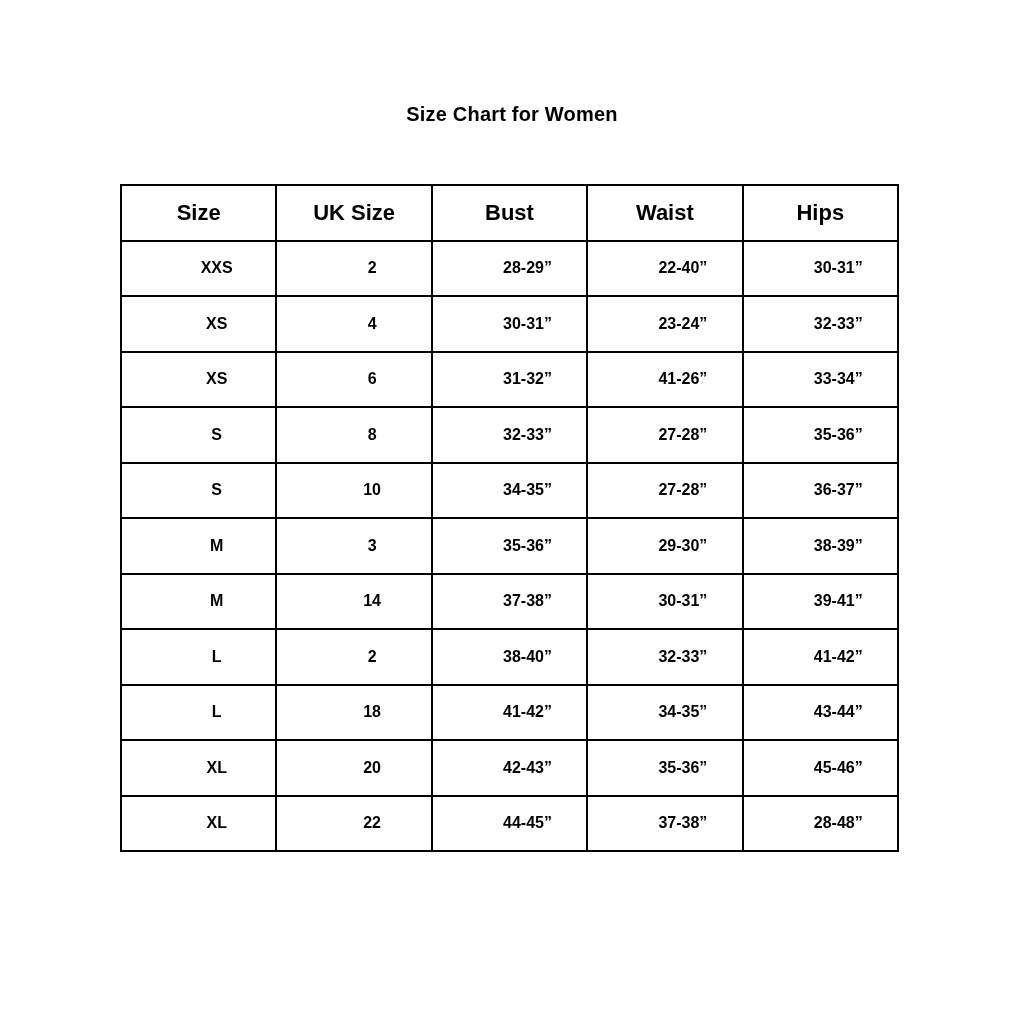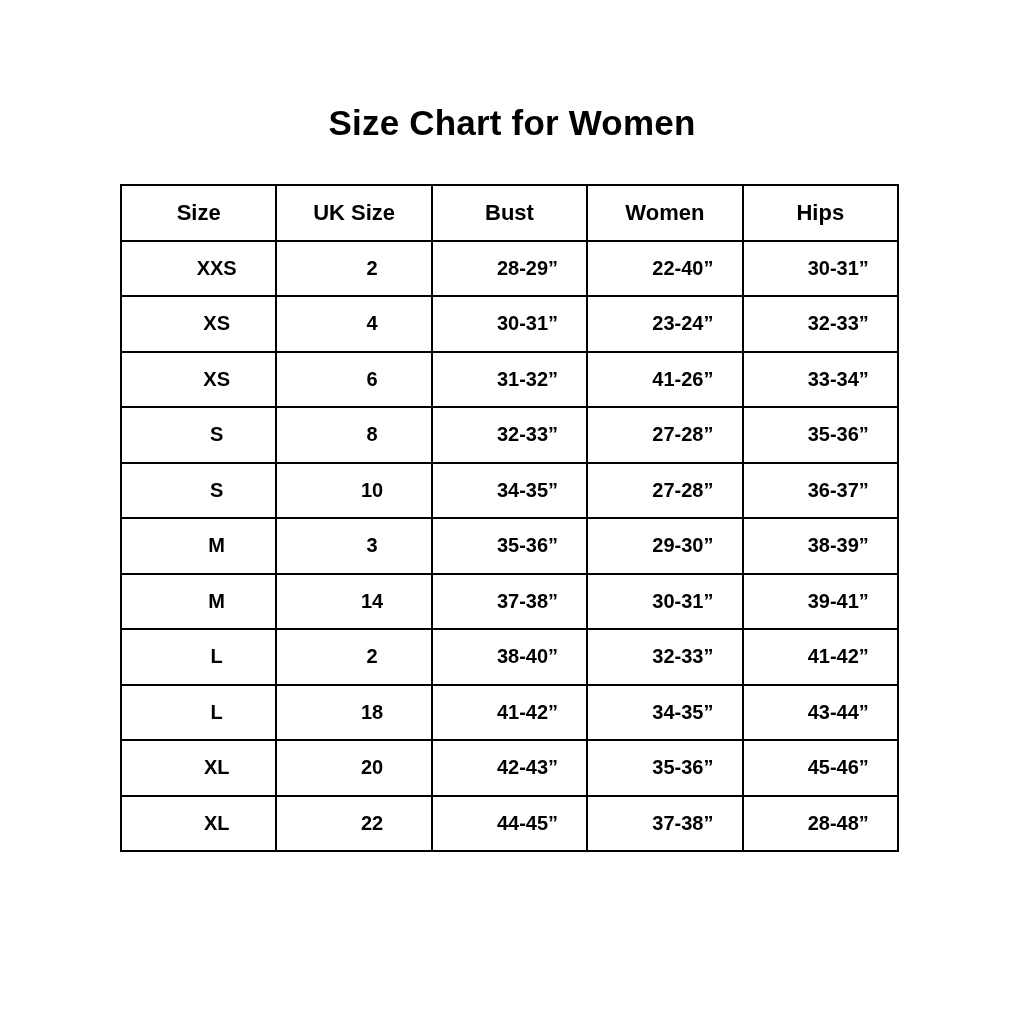--- a/index.html
+++ b/index.html
@@ -15,21 +15,21 @@
     font-family: "Liberation Sans", sans-serif;
     color: #000000;
     overflow: hidden;
   }
   .chart-title {
     position: absolute;
     top: 103px;
     left: 0;
     width: 100%;
     text-align: center;
-    font-size: 35px;
+    font-size: 20px;
     font-weight: bold;
     letter-spacing: 0.2px;
     margin: 0;
   }
   table.size-chart {
     position: absolute;
     left: 120px;
     top: 184px;
     width: 779px;
     border-collapse: collapse;
@@ -42,37 +42,37 @@
     height: 53.5px;
     text-align: center;
     vertical-align: middle;
     font-weight: bold;
     padding: 0;
   }
   table.size-chart th {
     font-size: 22px;
   }
   table.size-chart td {
-    font-size: 20px;
+    font-size: 16px;
     padding-left: 36px;
   }
 </style>
 </head>
 <body>
 
 <div class="page">
   <h1 class="chart-title">Size Chart for Women</h1>
 
   <table class="size-chart">
     <thead>
       <tr>
           <th>Size</th>
           <th>UK Size</th>
           <th>Bust</th>
-          <th>Women</th>
+          <th>Waist</th>
           <th>Hips</th>
         </tr>
     </thead>
     <tbody>
         <tr>
           <td>XXS</td>
           <td>2</td>
           <td>28-29”</td>
           <td>22-40”</td>
           <td>30-31”</td>

